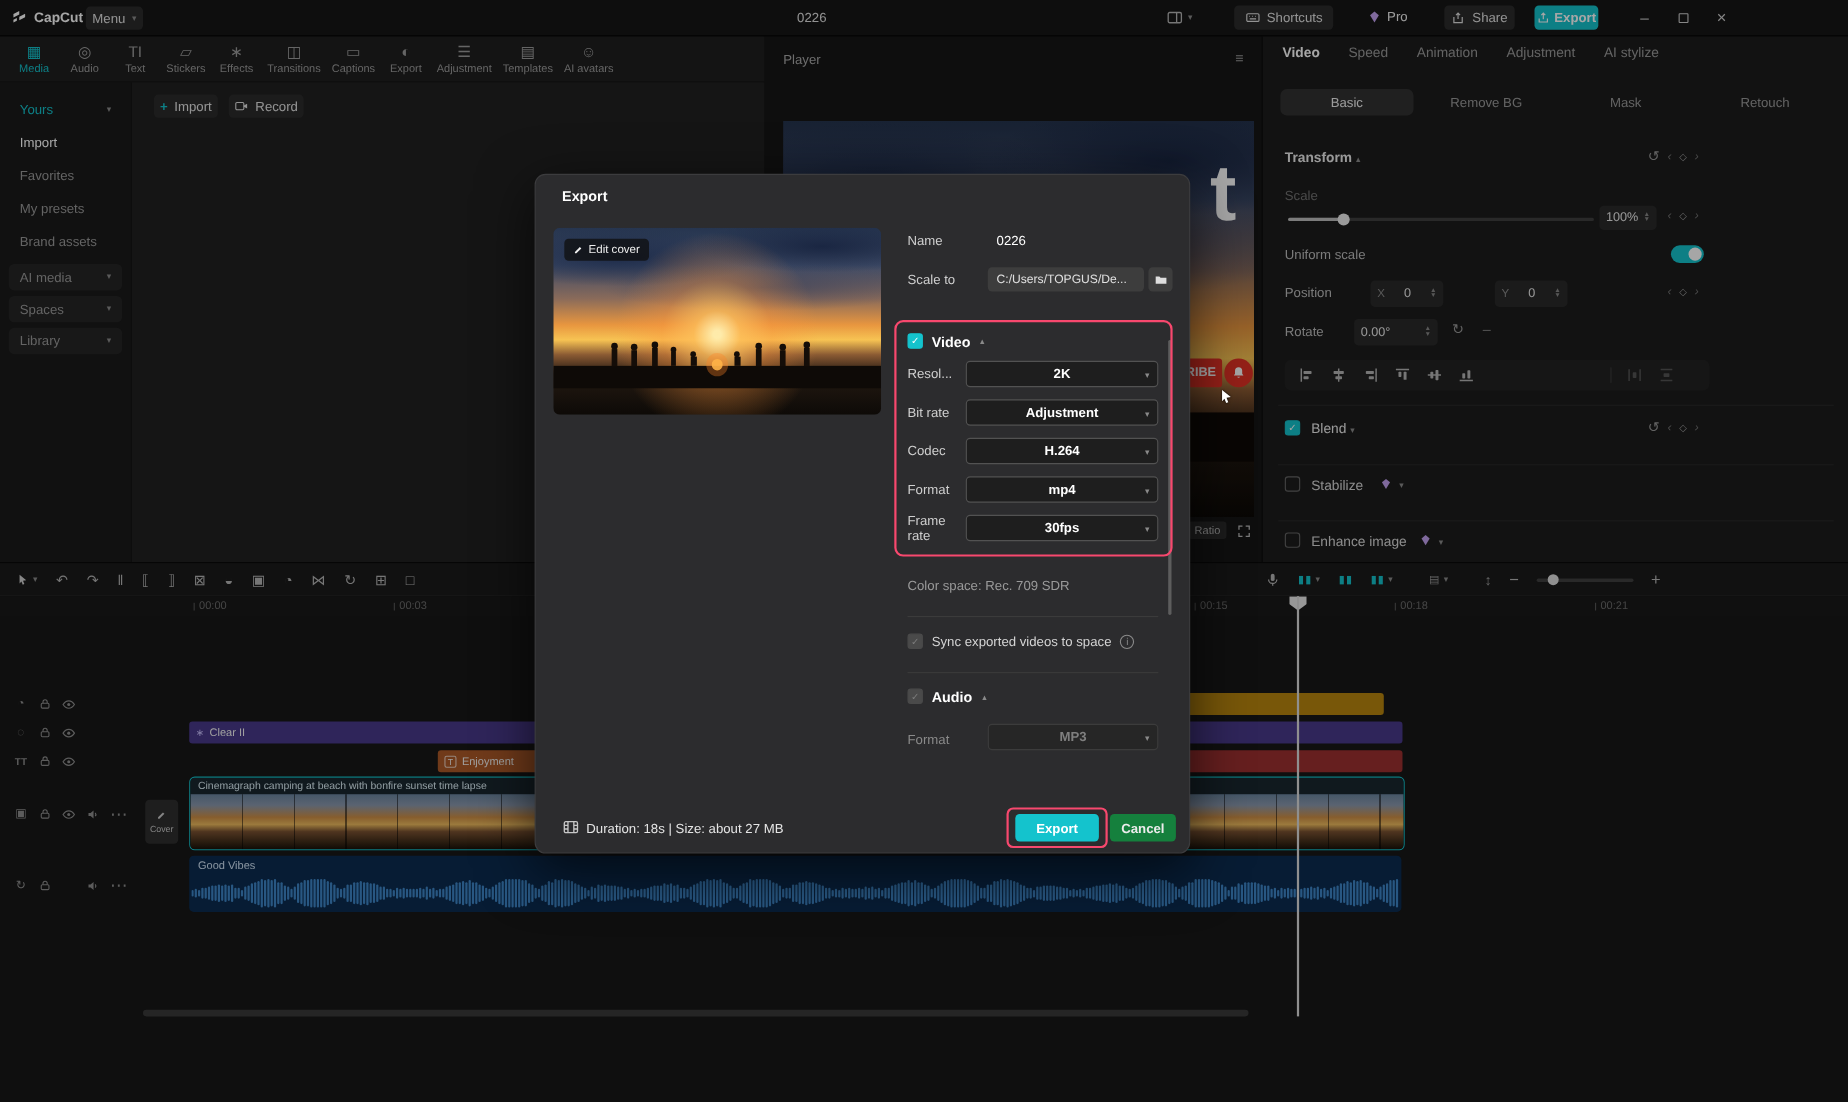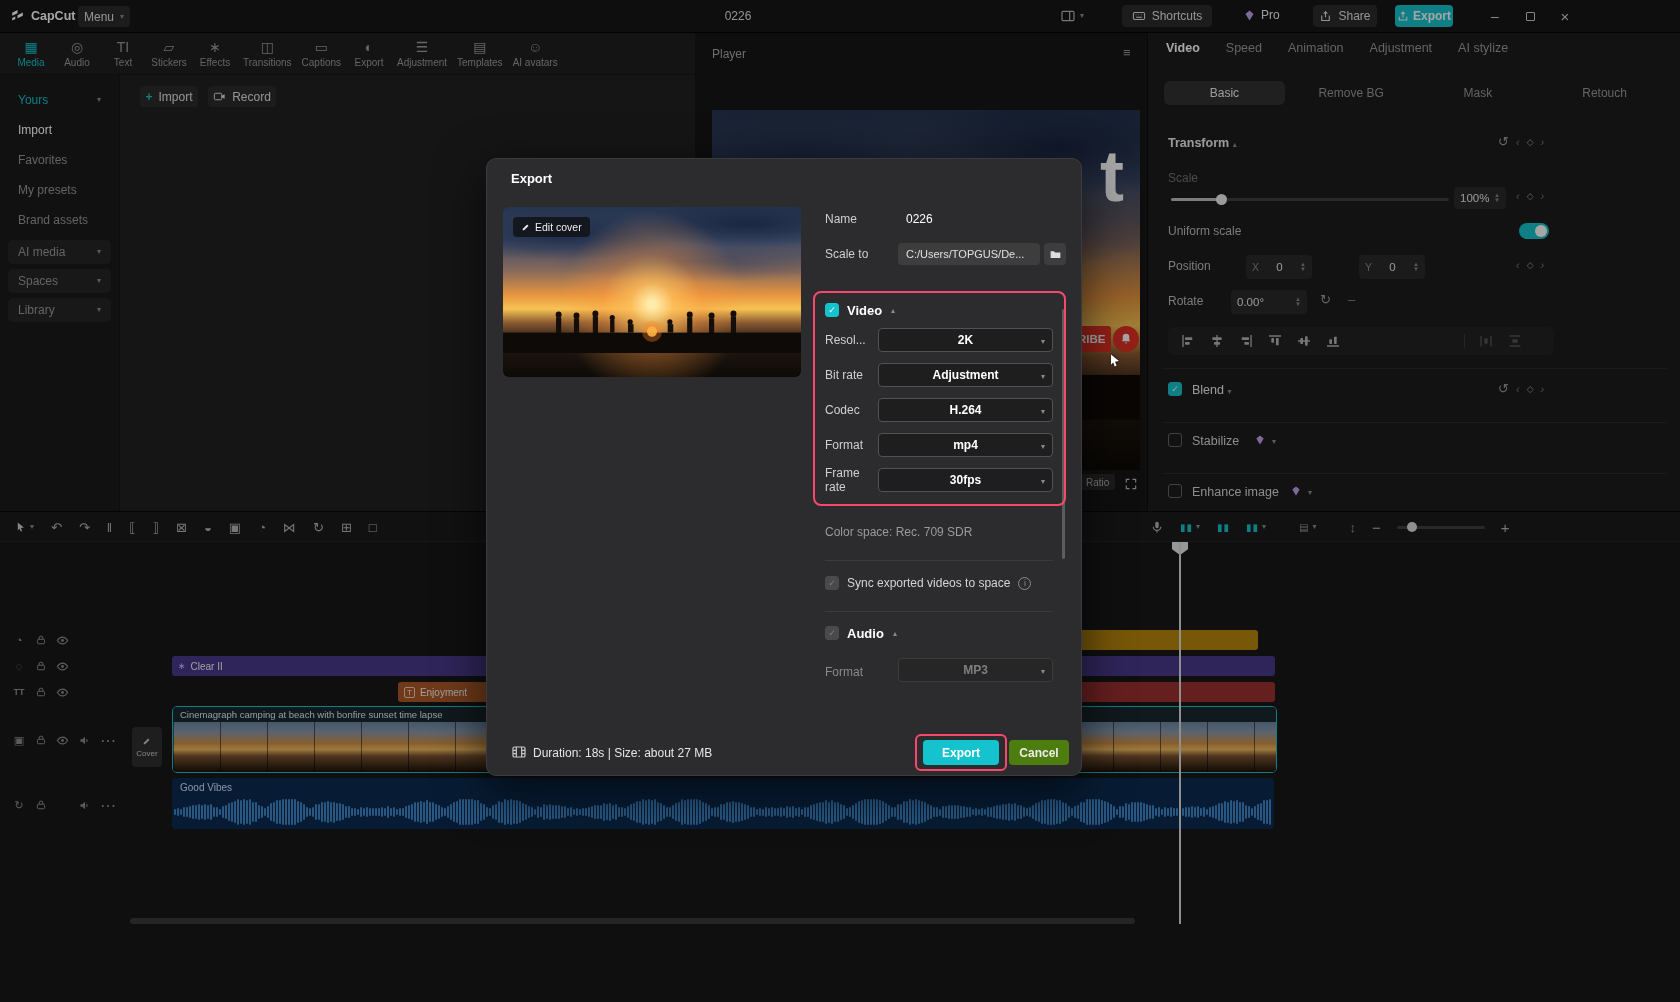--- a/index.html
+++ b/index.html
@@ -89,21 +89,21 @@
   .dlabel{font-size:12px;color:#cfcfcf}
   .dd{background:#1e1e1e;border:1px solid #525252;border-radius:4px;height:24px;display:flex;align-items:center;justify-content:center;font-size:12px;font-weight:bold;color:#fff;position:relative}
   .dd .car{position:absolute;right:7px;top:9px}
   .dd.dis{color:#7f7f7f;border-color:#3c3c3c;background:#262626}
   .pbox{background:#3d3d3d;border-radius:4px;height:22px;display:flex;align-items:center;padding:0 8px;font-size:11px;color:#e0e0e0;overflow:hidden;white-space:nowrap}
   .drow{display:flex;align-items:center;height:24px;margin-bottom:11px}
   .drow .dlabel{flex:1}
   .drow .dd{width:175px;flex:none}
   .annot{position:absolute;border:2.5px solid var(--annotation);pointer-events:none;z-index:60}
   .btn-primary{background:var(--accent);color:#fff;font-weight:bold;font-size:12px;border-radius:4px;display:flex;align-items:center;justify-content:center}
-  .btn-gray{background:#4d7c0f;color:#ececec;font-weight:bold;font-size:12px;border-radius:4px;display:flex;align-items:center;justify-content:center}
+  .btn-gray{background:#15803d;color:#ececec;font-weight:bold;font-size:12px;border-radius:4px;display:flex;align-items:center;justify-content:center}
   .infoc{width:13px;height:13px;border-radius:50%;border:1px solid #8a8a8a;color:#8a8a8a;font-size:9px;display:inline-flex;align-items:center;justify-content:center}
   .editchip{position:absolute;left:10px;top:10px;height:20px;background:rgba(15,15,15,.78);border-radius:4px;display:flex;align-items:center;gap:4px;padding:0 8px;font-size:10.5px;color:#eee}
 </style>
 </head>
 <body>
 
 <svg width="0" height="0" style="position:absolute">
 <defs>
   <symbol id="i-lock" viewBox="0 0 24 24">
         <rect x="5" y="10.5" width="14" height="9" rx="2" fill="none" stroke="currentColor" stroke-width="2"></rect>
@@ -582,20 +582,31 @@
         <span class="chip gray" style="margin-left:16px">▤<span class="car">▾</span></span>
         <span class="tli" style="margin-left:16px;color:#9a9a9a">↕</span>
         <span class="tli" style="font-size:15px">−</span>
         <span style="position:relative;width:88px;height:3px;background:#3f3f3f;border-radius:2px;display:inline-block">
           <span style="position:absolute;left:10px;top:-3.5px;width:10px;height:10px;border-radius:50%;background:#dedede"></span>
         </span>
         <span class="tli" style="font-size:15px">+</span>
       </div>
     </div>
 
+    <div class="ruler">
+
+    <span class="rlab">00:00</span>
+        <span class="rlab">00:03</span>
+        <span class="rlab">00:06</span>
+        <span class="rlab">00:09</span>
+        <span class="rlab">00:12</span>
+        <span class="rlab">00:15</span>
+        <span class="rlab">00:18</span>
+        <span class="rlab">00:21</span>
+      </div>
 
     <div class="gut" style="top:120px;height:16px">
       <span class="tg">◔</span>
       <svg class="ic" style="width:12px;height:12px">
           <use href="#i-lock"></use>
         </svg>
       <svg class="ic" style="width:13px;height:13px">
           <use href="#i-eye"></use>
         </svg>
     </div>

